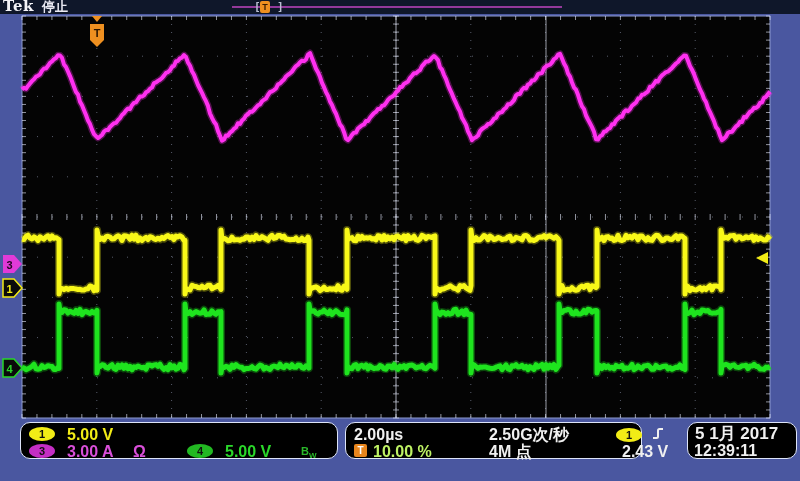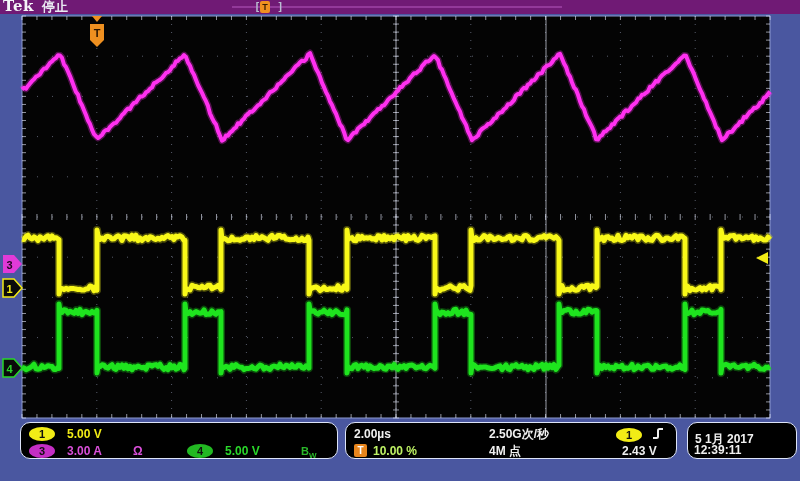--- a/index.html
+++ b/index.html
@@ -1,38 +1,38 @@
 <!DOCTYPE html>
 <html><head>
 <meta charset="utf-8">
 <style>
   html,body{margin:0;padding:0;background:#30386e;}
   .scope{position:relative;width:800px;height:481px;background:#4a57a0;overflow:hidden;
          font-family:"Liberation Sans",sans-serif;}
   
-  .topbar{position:absolute;top:0;left:0;width:800px;height:14px;background:#701a75;z-index:3;}
+  .topbar{position:absolute;top:0;left:0;width:800px;height:14px;background:#0f172a;z-index:3;}
   .brand{position:absolute;left:3px;top:-3px;color:#f4f4f8;font:bold 15px "DejaVu Serif",serif;letter-spacing:0.5px;}
   .acq{position:absolute;left:42px;top:0px;color:#e9e9f2;font:bold 13px/14px "DejaVu Sans",sans-serif;}
   .recline{position:absolute;left:232px;top:6px;width:330px;height:2px;background:#93399a;}
   .bracket{position:absolute;top:0px;color:#b9bed2;font:bold 11px/13px "DejaVu Sans Mono",monospace;}
   .b-open{left:254px;}
   .b-close{left:277px;}
   .rec-t{position:absolute;left:260px;top:1px;width:10px;height:12px;background:#ef9020;
          color:#3a1c00;font:bold 9px/12px "Liberation Sans",sans-serif;text-align:center;border-radius:2px;}
   
   #scope-svg{position:absolute;top:0;left:0;z-index:1;}
   .marker-num{font:bold 11px "Liberation Sans",sans-serif;text-anchor:middle;}
   .tflag-text{font:bold 11px "Liberation Sans",sans-serif;text-anchor:middle;fill:#2a1500;}
   
   .sbox{position:absolute;top:422px;height:37px;background:#000;border:1.5px solid #dde4f8;
         border-radius:10px;box-sizing:border-box;z-index:4;}
   #box1{left:20px;width:318px;}
-  #box2{left:345px;width:332px;}
+  #box2{left:345px;width:297px;}
   #box3{left:687px;width:110px;}
-  .si{position:absolute;white-space:nowrap;font-weight:bold;font-size:12px;line-height:15px;color:#f0f0f0;}
+  .si{position:absolute;white-space:nowrap;font-weight:bold;font-size:16px;line-height:15px;color:#f0f0f0;}
   .badge{position:absolute;width:26px;height:14px;border-radius:50%;text-align:center;
          font:bold 11px/14px "Liberation Sans",sans-serif;color:#101010;}
   .badge-1{background:#f2ec16;}
   .badge-3{background:#c42ec4;}
   .badge-4{background:#22b822;}
   .ch1-c{color:#f2ec16;}
   .ch3-c{color:#d94fd9;}
   .ch4-c{color:#2ad82a;}
   .orange-c{color:#bef264;}
   .tbadge{position:absolute;width:13px;height:13px;background:#e8851c;color:#fff;
@@ -439,17 +439,17 @@
     <svg class="slope-icon" width="16" height="17">
       <path d="M3,13 h3.5 q1.5,0 1.5,-1.5 V5.5 q0,-1.5 1.5,-1.5 h3.5" stroke="#f0f0f0" stroke-width="2" fill="none"></path>
     </svg>
     <span class="tbadge" style="left:8px;top:21px;">T</span>
     <span class="si orange-c" style="left:27px;top:21px;">10.00 %</span>
     <span class="si" style="left:143px;top:21px;">4M 点</span>
     <span class="si" style="left:276px;top:21px;">2.43 V</span>
   </div>
 
   <div class="sbox" id="box3">
-    <span class="si" style="left:7px;top:3px;font-size:12px;margin-top:6px;">5 1月  2017</span>
+    <span class="si" style="left:7px;top:3px;font-size:17px;">5 1月  2017</span>
     <span class="si" style="left:6px;top:20px;">12:39:11</span>
   </div>
 
 </div>
 
 </body></html>

